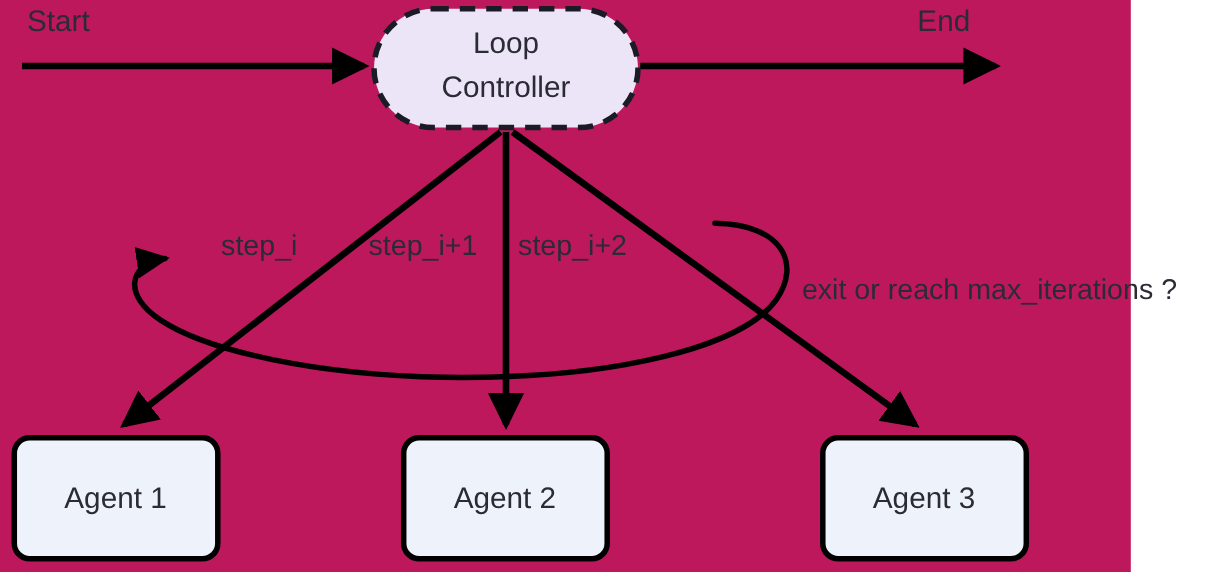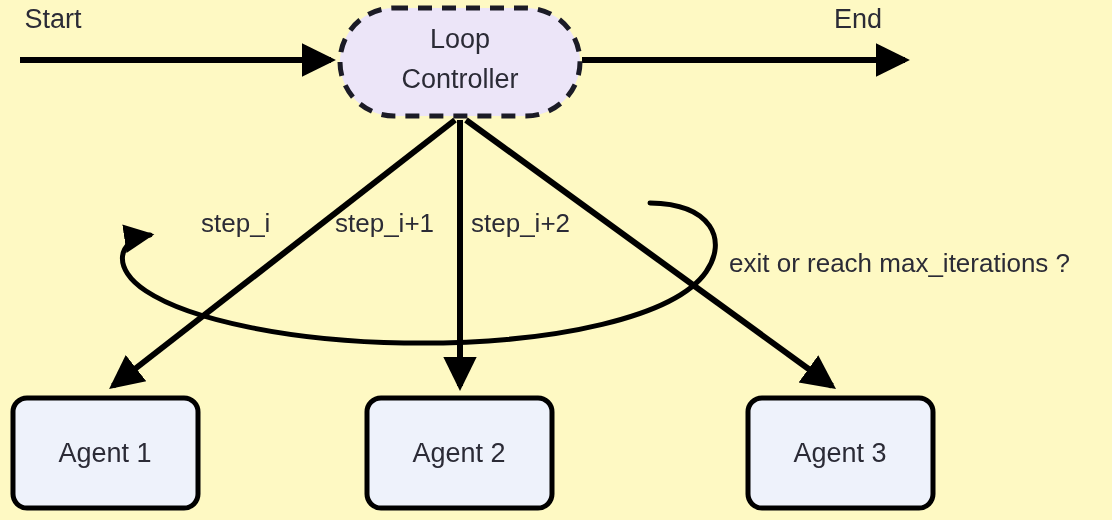--- a/index.html
+++ b/index.html
@@ -8,23 +8,23 @@
     background: #ffffff;
   }
   body {
     width: 1112px;
     height: 520px;
     font-family: "Liberation Sans", sans-serif;
     overflow: hidden;
   }
   #diagram-root {
     position: relative;
-    width: 1112px;
+    width: 1028px;
     height: 520px;
-    background: #fef9c3;
+    background: #be185d;
   }
   svg#flow-svg {
     position: absolute;
     left: 0;
     top: 0;
     width: 1112px;
     height: 520px;
     display: block;
   }
   .edge-line {

